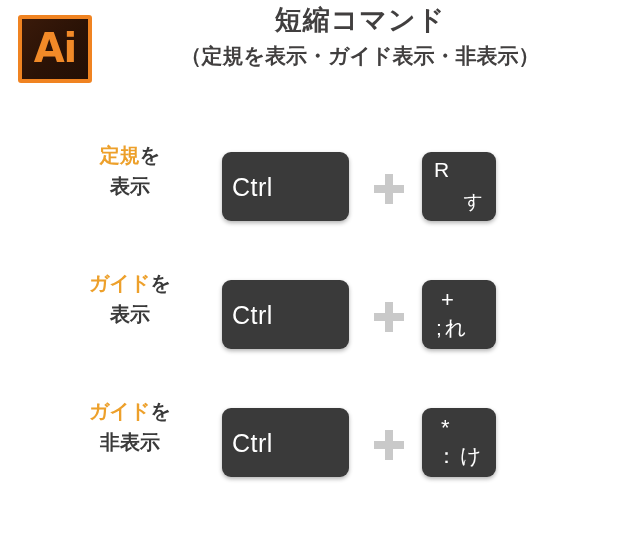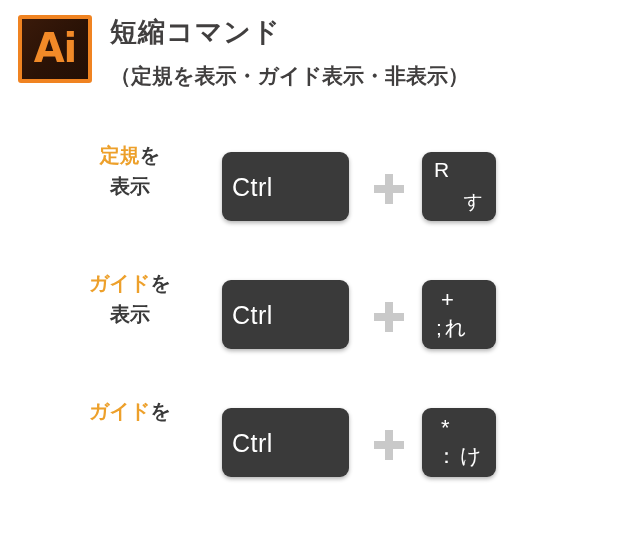--- a/index.html
+++ b/index.html
@@ -48,33 +48,34 @@
     line-height: 1;
     font-weight: 600;
     letter-spacing: -1px;
     font-family: "DejaVu Sans", "Liberation Sans", sans-serif;
     transform: translateY(-1px);
   }
 
   .title-block {
     position: absolute;
     left: 110px;
-    top: 16px;
+    top: 4px;
     width: 500px;
+    text-align: center;
   }
   .title-main {
     font-size: 27px;
     font-weight: 700;
     color: #413f3f;
     letter-spacing: 1px;
     line-height: 1.25;
     white-space: nowrap;
   }
   .title-sub {
-    margin-top: 12px;
+    margin-top: 4px;
     font-size: 21px;
     font-weight: 700;
     color: #413f3f;
     letter-spacing: 0px;
     line-height: 1.3;
     white-space: nowrap;
   }
 
   
   .rows {
@@ -242,20 +243,21 @@
 
     <div class="key key-char">
       <span class="kc-top">+</span>
       <span class="kc-bot"><span class="sym">;</span><span>れ</span></span>
     </div>
   </div>
 
   <div class="row">
     <div class="row-label">
       <span class="hl">ガイド</span><span>を</span>
+      <span class="line2">非表示</span>
     </div>
 
     <div class="key key-ctrl">
       <span class="ctrl-text">Ctrl</span>
     </div>
 
     <div class="plus"></div>
 
     <div class="key key-char">
       <span class="kc-top">*</span>

